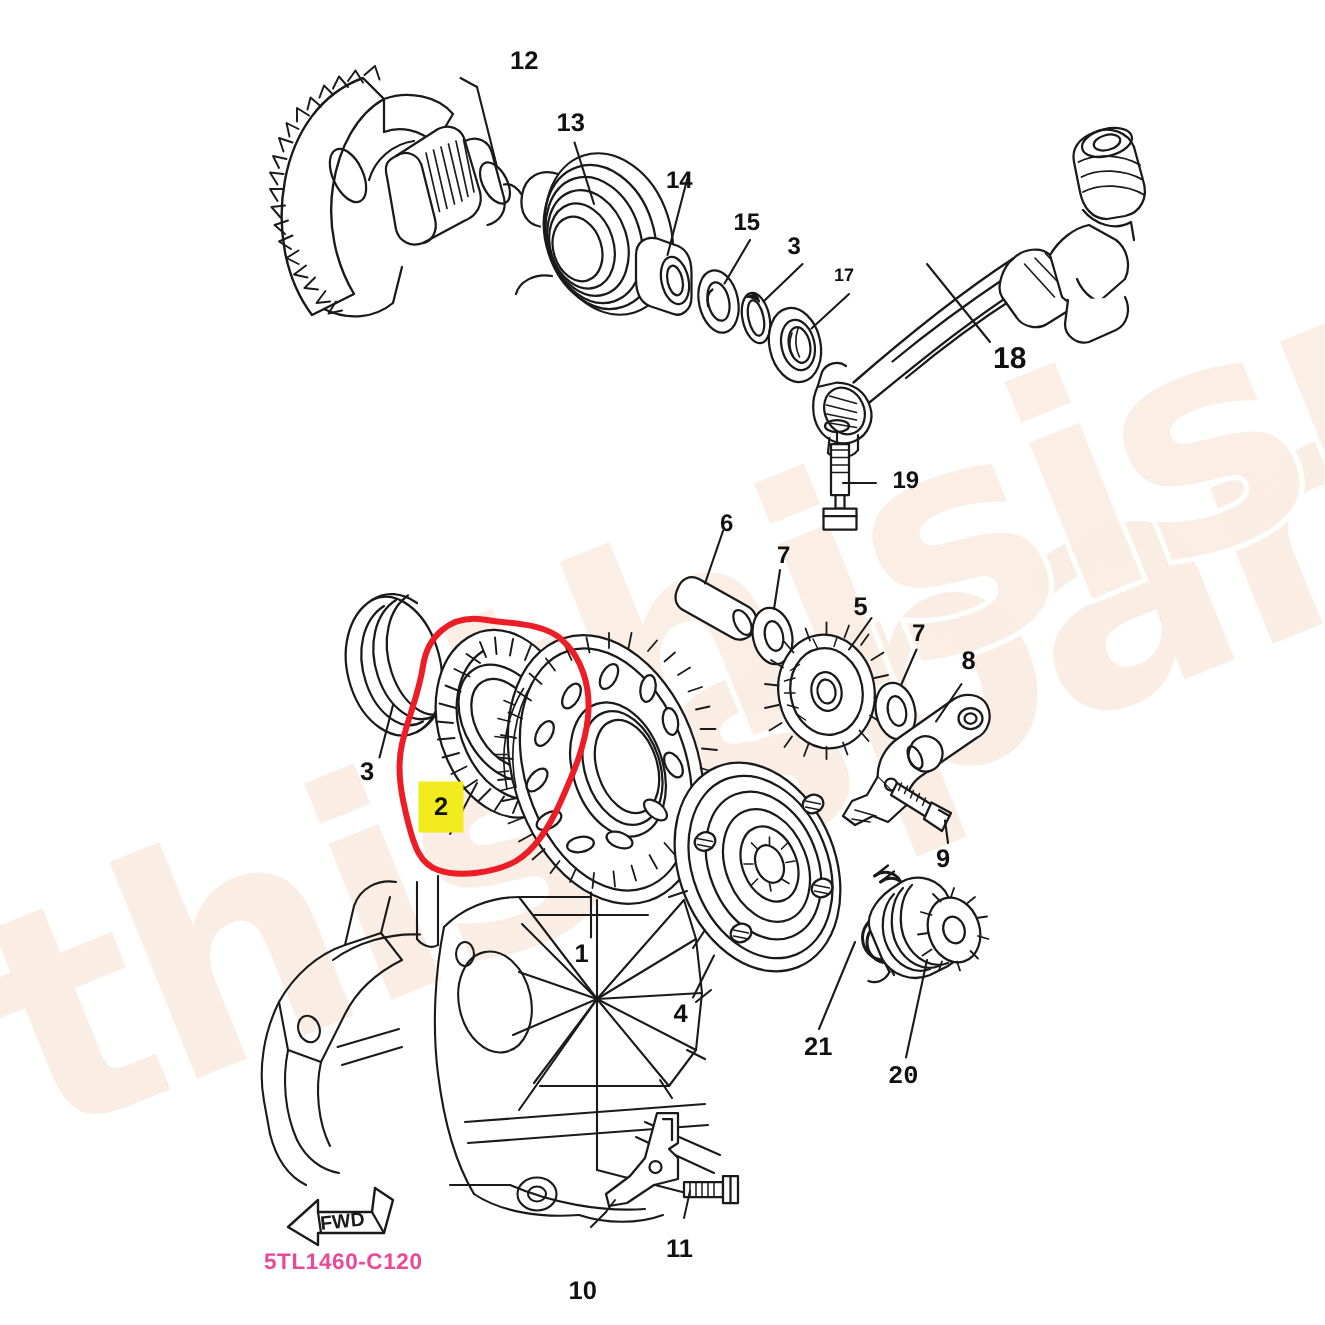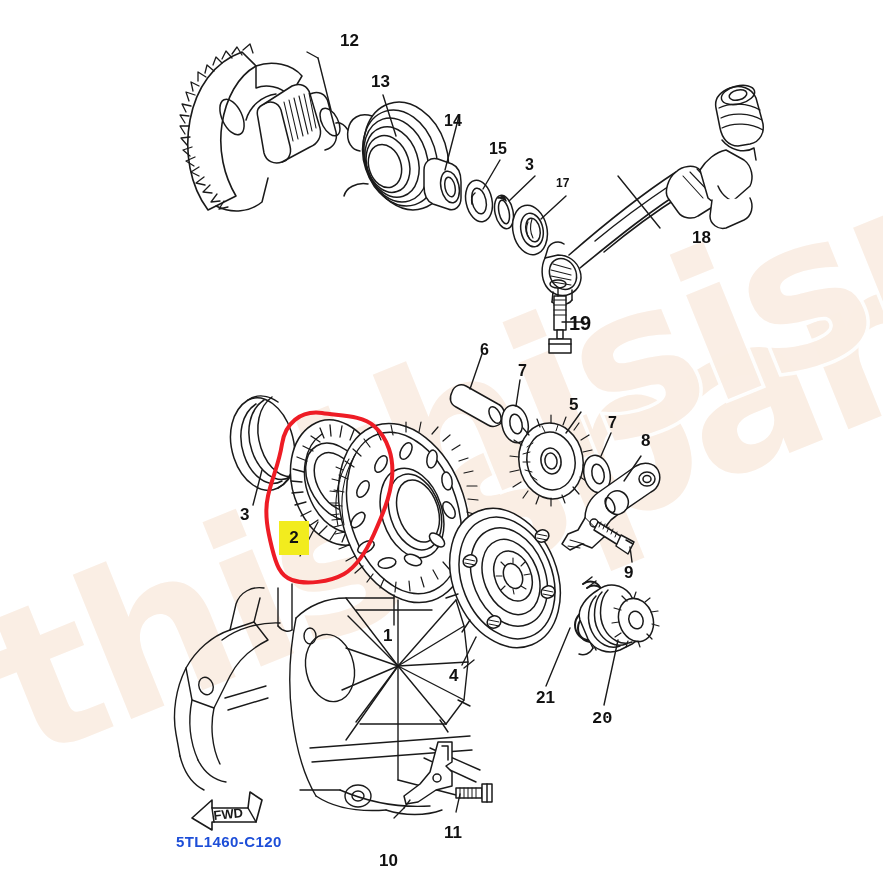--- a/index.html
+++ b/index.html
@@ -5,21 +5,21 @@
 <style>
   html,body{margin:0;padding:0;background:#ffffff;}
   body{width:883px;height:883px;overflow:hidden;
        font-family:"Liberation Sans",sans-serif;position:relative;}
   #stage{position:absolute;inset:0;width:883px;height:883px;background:#fff;}
   #stage svg{position:absolute;left:0;top:0;}
   .wm{position:absolute;left:0;top:0;width:883px;height:883px;pointer-events:none;}
   .callout{position:absolute;font-family:"Liberation Sans",sans-serif;
            font-weight:bold;color:#111;line-height:1;white-space:nowrap;}
   .diagcode{position:absolute;font-family:"Liberation Sans",sans-serif;
-            font-weight:bold;color:#1d4ed8;font-size:15px;letter-spacing:0.4px;}
+            font-weight:bold;color:#ec4899;font-size:15px;letter-spacing:0.4px;}
   .hl-label{position:absolute;background:#f2ec1e;color:#111;font-weight:bold;
             display:flex;align-items:center;justify-content:center;}
 </style>
 </head>
 <body>
 
 <div id="stage">
 
   <svg class="wm" width="883" height="883" viewBox="0 0 883 883">
     <defs>
@@ -620,20 +620,20 @@
   <div class="callout" style="left:641px;top:432px;font-size:17px;">8</div>
   <div class="callout" style="left:624px;top:564px;font-size:17px;">9</div>
   <div class="callout" style="left:379px;top:852px;font-size:17px;">10</div>
   <div class="callout" style="left:444px;top:824px;font-size:17px;text-align:center;">11</div>
   <div class="callout" style="left:316px;top:32px;font-size:17px;margin-left:24px;">12</div>
   <div class="callout" style="left:371px;top:73px;font-size:17px;">13</div>
   <div class="callout" style="left:444px;top:113px;font-size:16px;text-align:center;">14</div>
   <div class="callout" style="left:489px;top:141px;font-size:16px;">15</div>
   <div class="callout" style="left:525px;top:157px;font-size:16px;">3</div>
   <div class="callout" style="left:556px;top:177px;font-size:12px;">17</div>
-  <div class="callout" style="left:662px;top:229px;font-size:17px;margin-left:30px;">18</div>
-  <div class="callout" style="left:569px;top:313px;font-size:20px;">19</div>
+  <div class="callout" style="left:662px;top:229px;font-size:20px;">18</div>
+  <div class="callout" style="left:595px;top:313px;font-size:16px;">19</div>
   <div class="callout" style="left:592px;top:710px;font-size:17px;font-family:Liberation Mono, monospace;">20</div>
   <div class="callout" style="left:536px;top:689px;font-size:17px;">21</div>
 
   <div class="diagcode" style="left:176px;top:833px;">5TL1460-C120</div>
 
 </div>
 
 </body></html>

